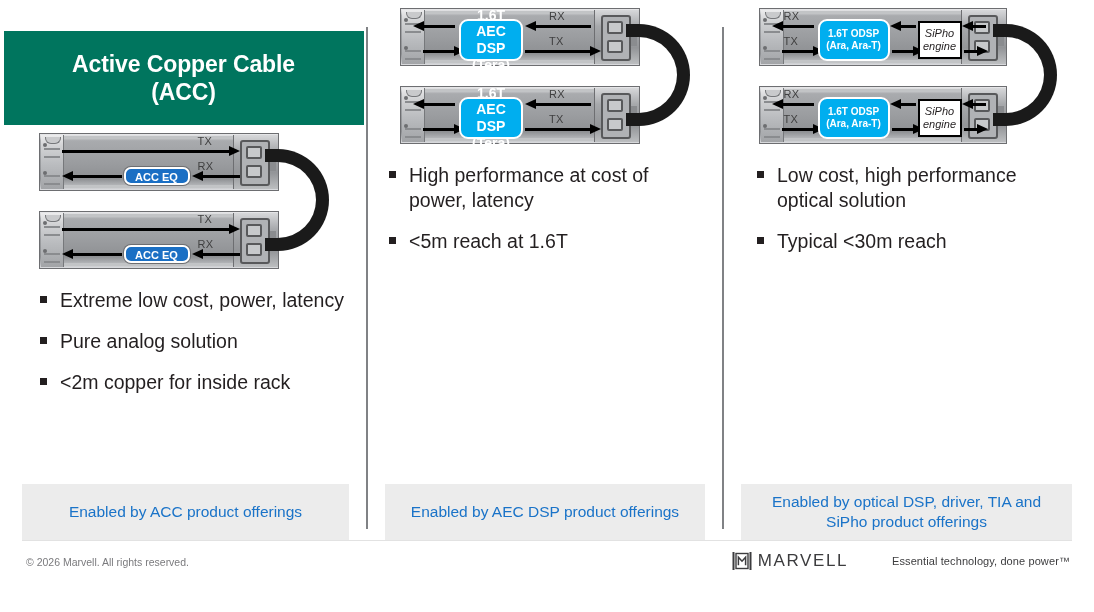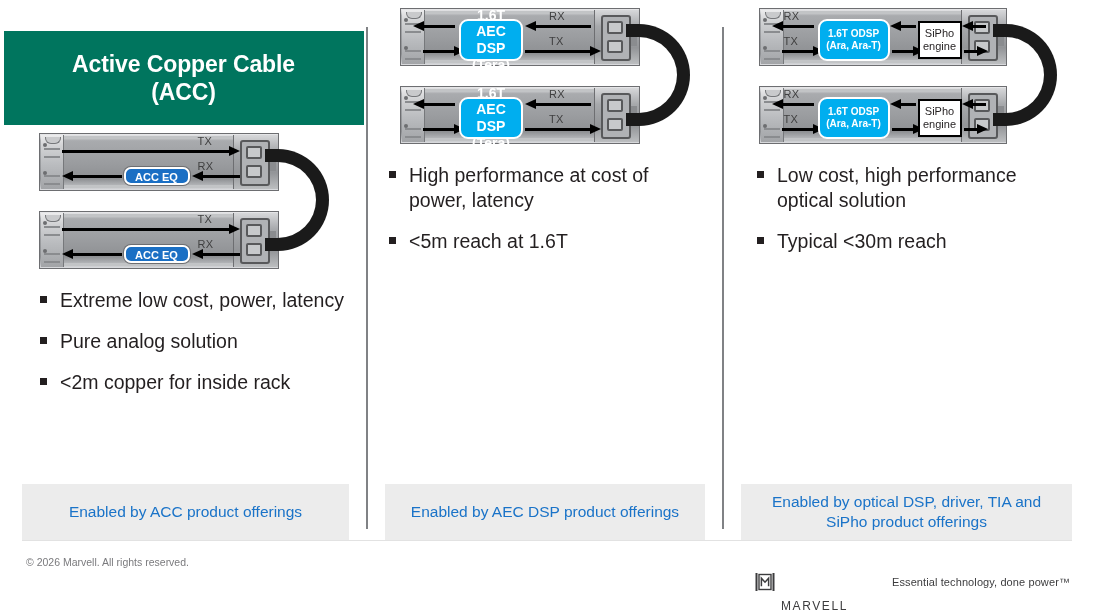--- a/index.html
+++ b/index.html
@@ -297,20 +297,21 @@
     border: 2px solid #000000;
     color: #231f20;
     font-size: 11px;
     line-height: 1.18;
     text-align: center;
     display: flex;
     flex-direction: column;
     align-items: center;
     justify-content: center;
     box-sizing: border-box;
+    font-style: italic;
   }
 
   
   .bullets {
     flex: 1 1 auto;
     padding: 8px 18px 0 40px;
     box-sizing: border-box;
   }
   .col-aec .bullets { padding-left: 22px; }
   .col-aoc .bullets { padding-left: 34px; padding-right: 34px; }
@@ -385,25 +386,24 @@
     display: flex;
     align-items: center;
     gap: 6px;
   }
   .logo-mark {
     width: 20px;
     height: 20px;
     position: relative;
   }
   .logo-word {
-    font-size: 12px;
+    font-size: 17px;
     letter-spacing: 1.6px;
     color: #3c3c3e;
     font-weight: normal;
-    margin-top: 48px;
   }
   .tagline {
     font-size: 11px;
     color: #3c3c3e;
     letter-spacing: 0.1px;
   }
 </style>
 </head>
 <body>
 

